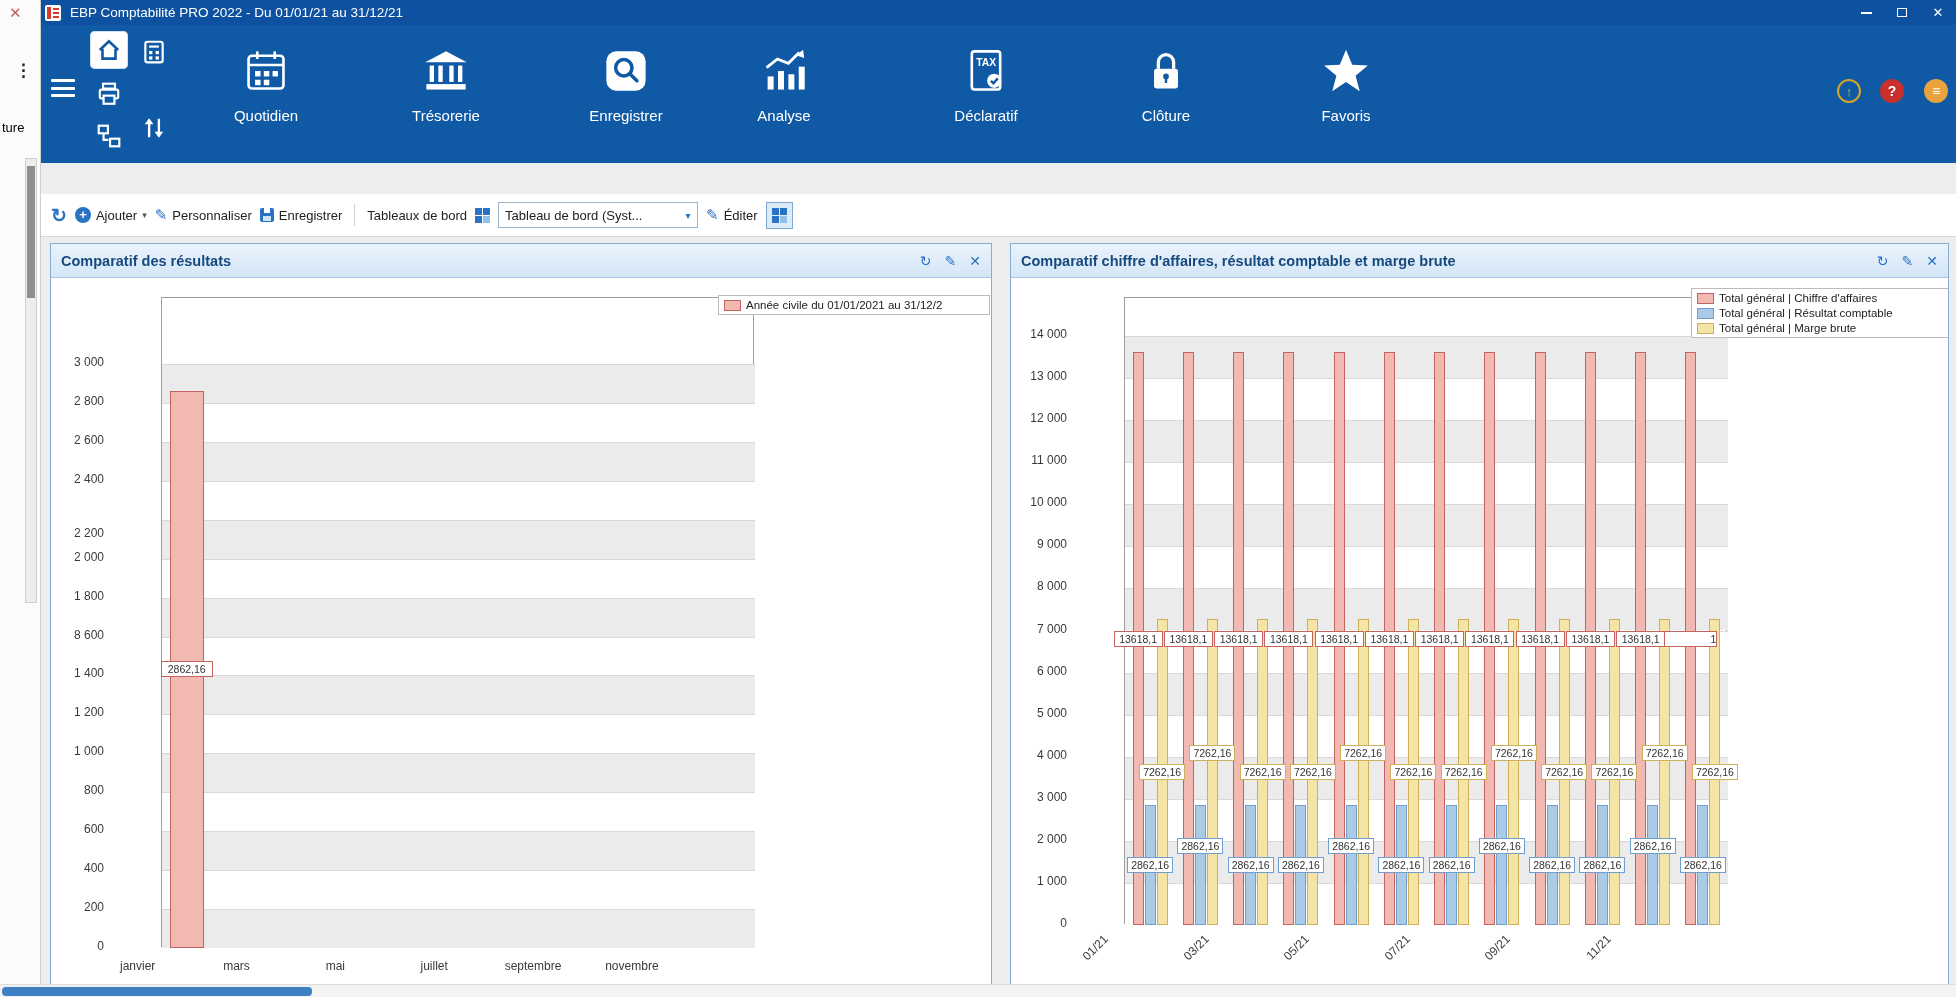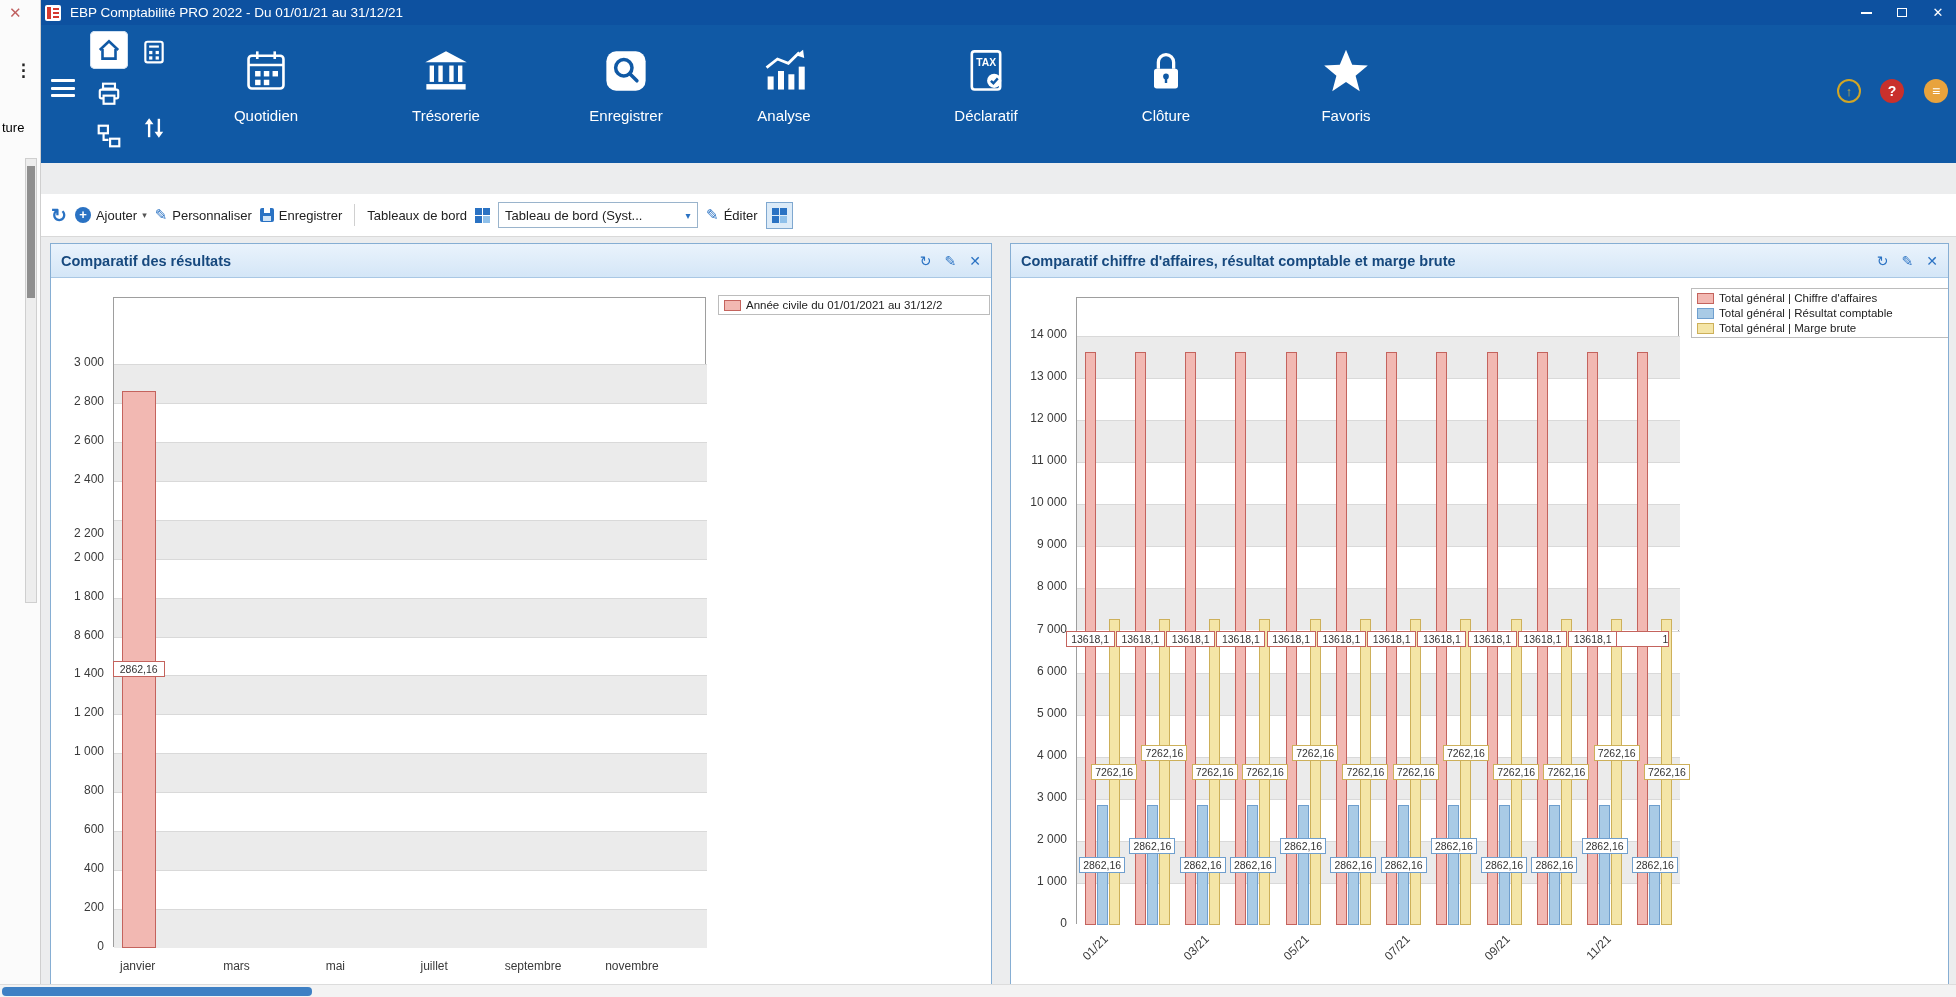--- a/index.html
+++ b/index.html
@@ -79,21 +79,21 @@
   
   .dashboard { position:absolute; left:0; top:237px; right:0; bottom:13px; background:#ecedee; }
   .panel { position:absolute; background:#fff; border:1px solid #86aed3; }
   .panel-head { height:34px; background:linear-gradient(#eaf3fc,#d4e6f7); border-bottom:1px solid #a9c7e4; display:flex; align-items:center; padding:0 10px; }
   .panel-title { color:#17497e; font-size:14.5px; font-weight:bold; white-space:nowrap; overflow:hidden; }
   .panel-tools { margin-left:auto; display:flex; gap:13px; }
   .ptool { color:#2a72c3; font-size:14px; cursor:pointer; }
   .panel-body { position:relative; width:100%; height:calc(100% - 34px); overflow:hidden; background:#fff; }
 
   
-  .chart-plot { position:absolute; background:#fff; border:1px solid #9e9e9e; }
+  .chart-plot { position:absolute; background:#fff; border:1px solid #9e9e9e;margin-left:48px; }
   .band { position:absolute; left:0; }
   .bar { position:absolute; z-index:1; }
   .ytick { position:absolute; text-align:right; font-size:12px; color:#3a3a3a; }
   .xtick { position:absolute; text-align:center; font-size:12px; color:#3a3a3a; white-space:nowrap; }
   .xtick.rot { width:60px; text-align:right; transform:rotate(-45deg); transform-origin:100% 0; }
   .dlabel { position:absolute; background:#fff; border:1px solid #888; font-size:10.5px; line-height:14px; height:16px; text-align:center; overflow:hidden; color:#333; z-index:3; white-space:nowrap; }
   .legend { position:absolute; background:#fff; border:1px solid #bcbcbc; padding:3px 5px; display:flex; flex-direction:column; gap:3px; overflow:hidden; z-index:4; }
   .legend-row { display:flex; align-items:center; gap:5px; white-space:nowrap; font-size:11.5px; color:#222; overflow:hidden; }
   .swatch { width:17px; height:11px; flex:0 0 17px; }
 

